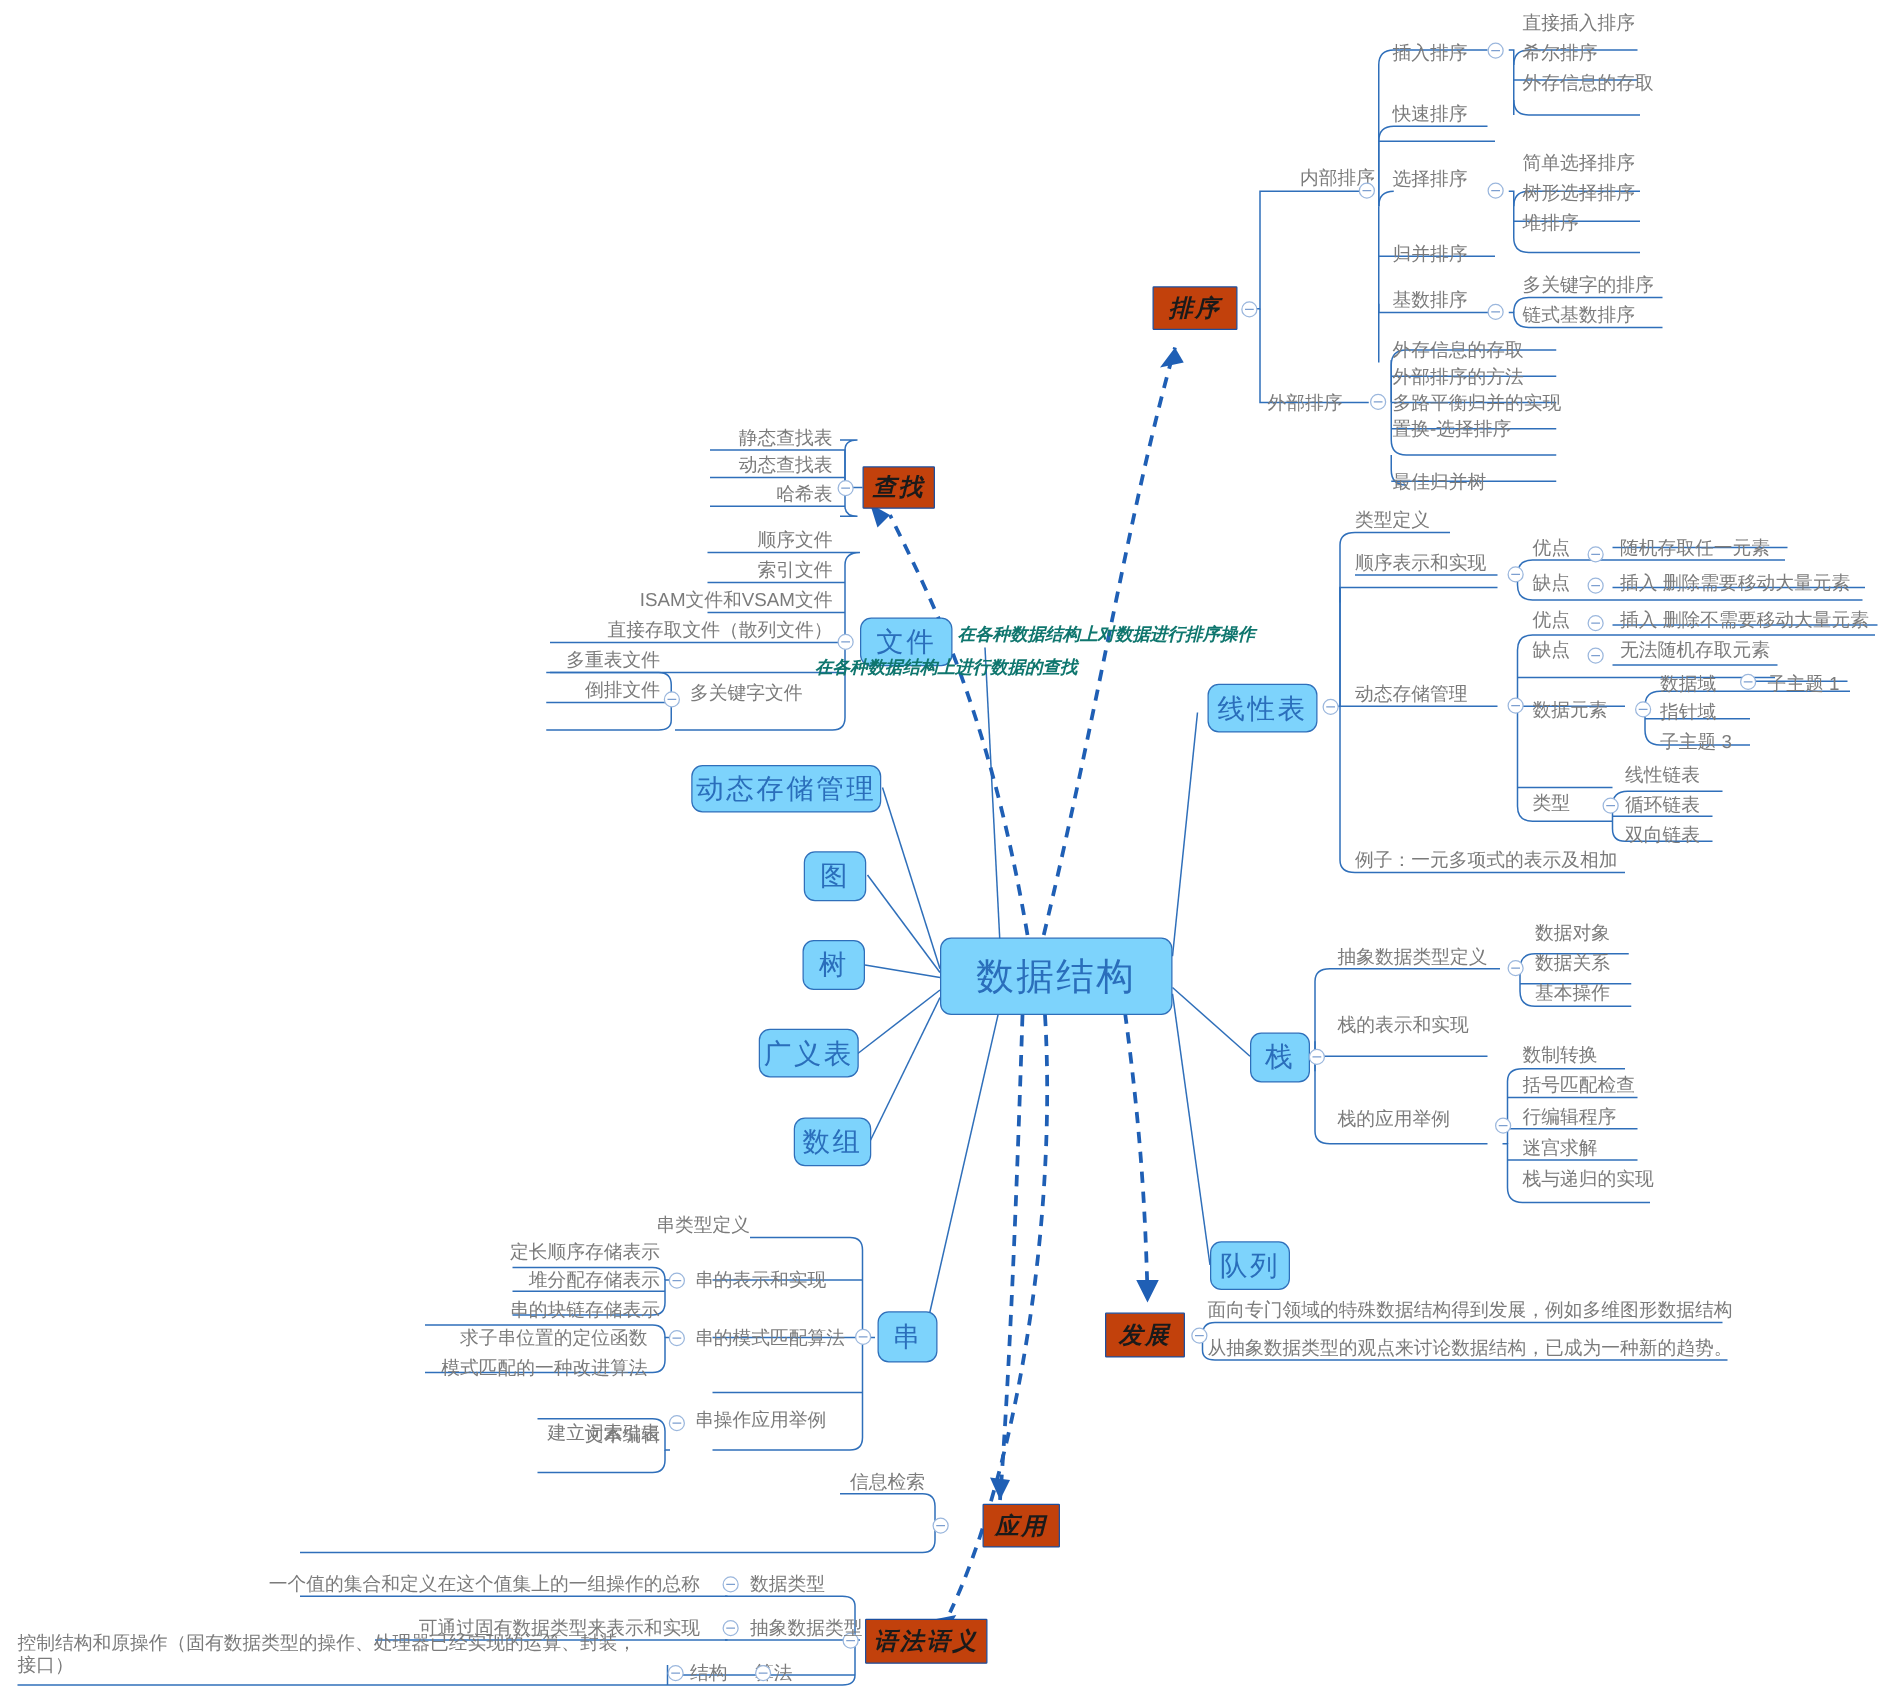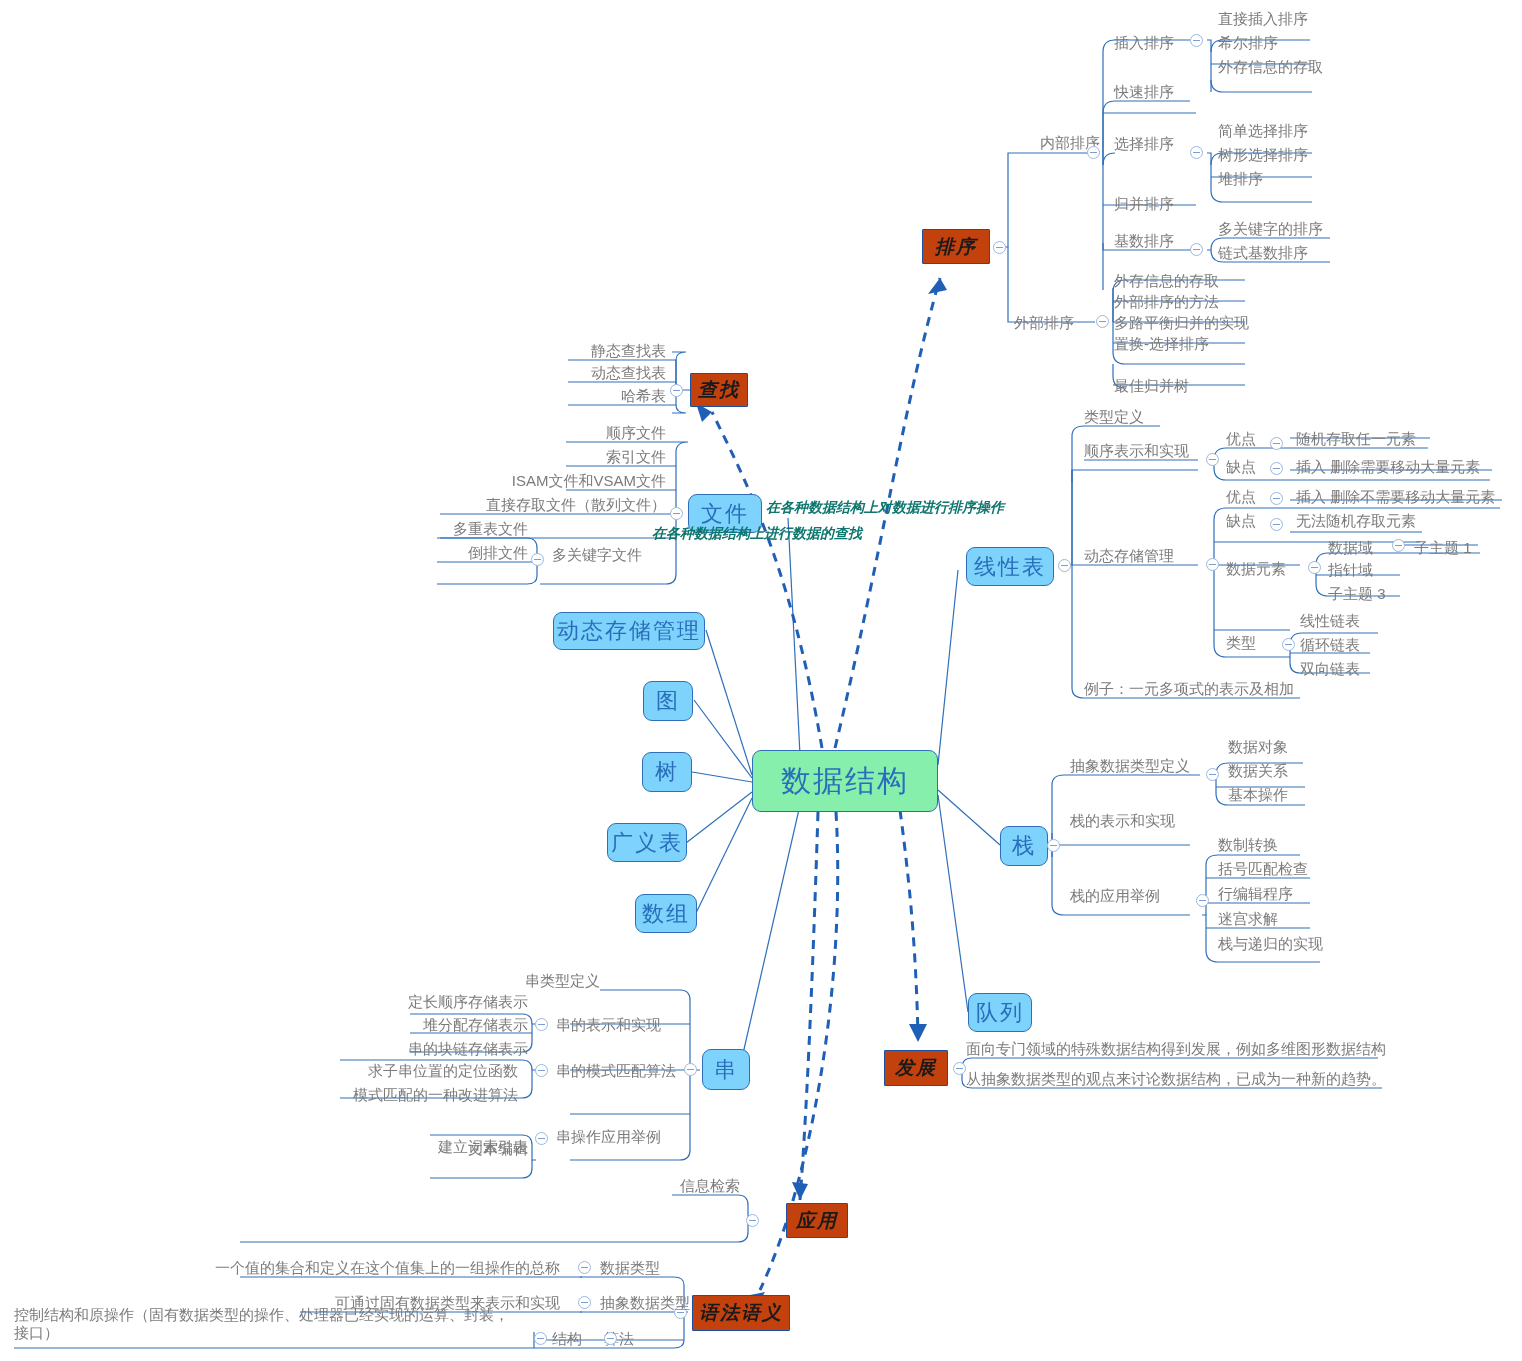--- a/index.html
+++ b/index.html
@@ -10,21 +10,21 @@
     font-family:"Liberation Sans","DejaVu Sans",sans-serif;
     overflow:hidden;
   }
   svg.wires{position:absolute;left:0;top:0;width:1522px;height:1361px;pointer-events:none;}
 
   
   .node{position:absolute;box-sizing:border-box;white-space:nowrap;}
 
   
   .root{
-    border:1px solid #2f6fba;border-radius:9px;background:#86efac;
+    border:1px solid #2f6fba;border-radius:9px;background:#7dd3fc;
     color:#2a6ebb;font-size:30px;letter-spacing:2px;
     display:flex;align-items:center;justify-content:center;
   }
   
   .l1{
     border:1px solid #2f6fba;border-radius:9px;background:#7dd3fc;
     color:#2a6ebb;font-size:22px;letter-spacing:2px;
     display:flex;align-items:center;justify-content:center;
   }
   

